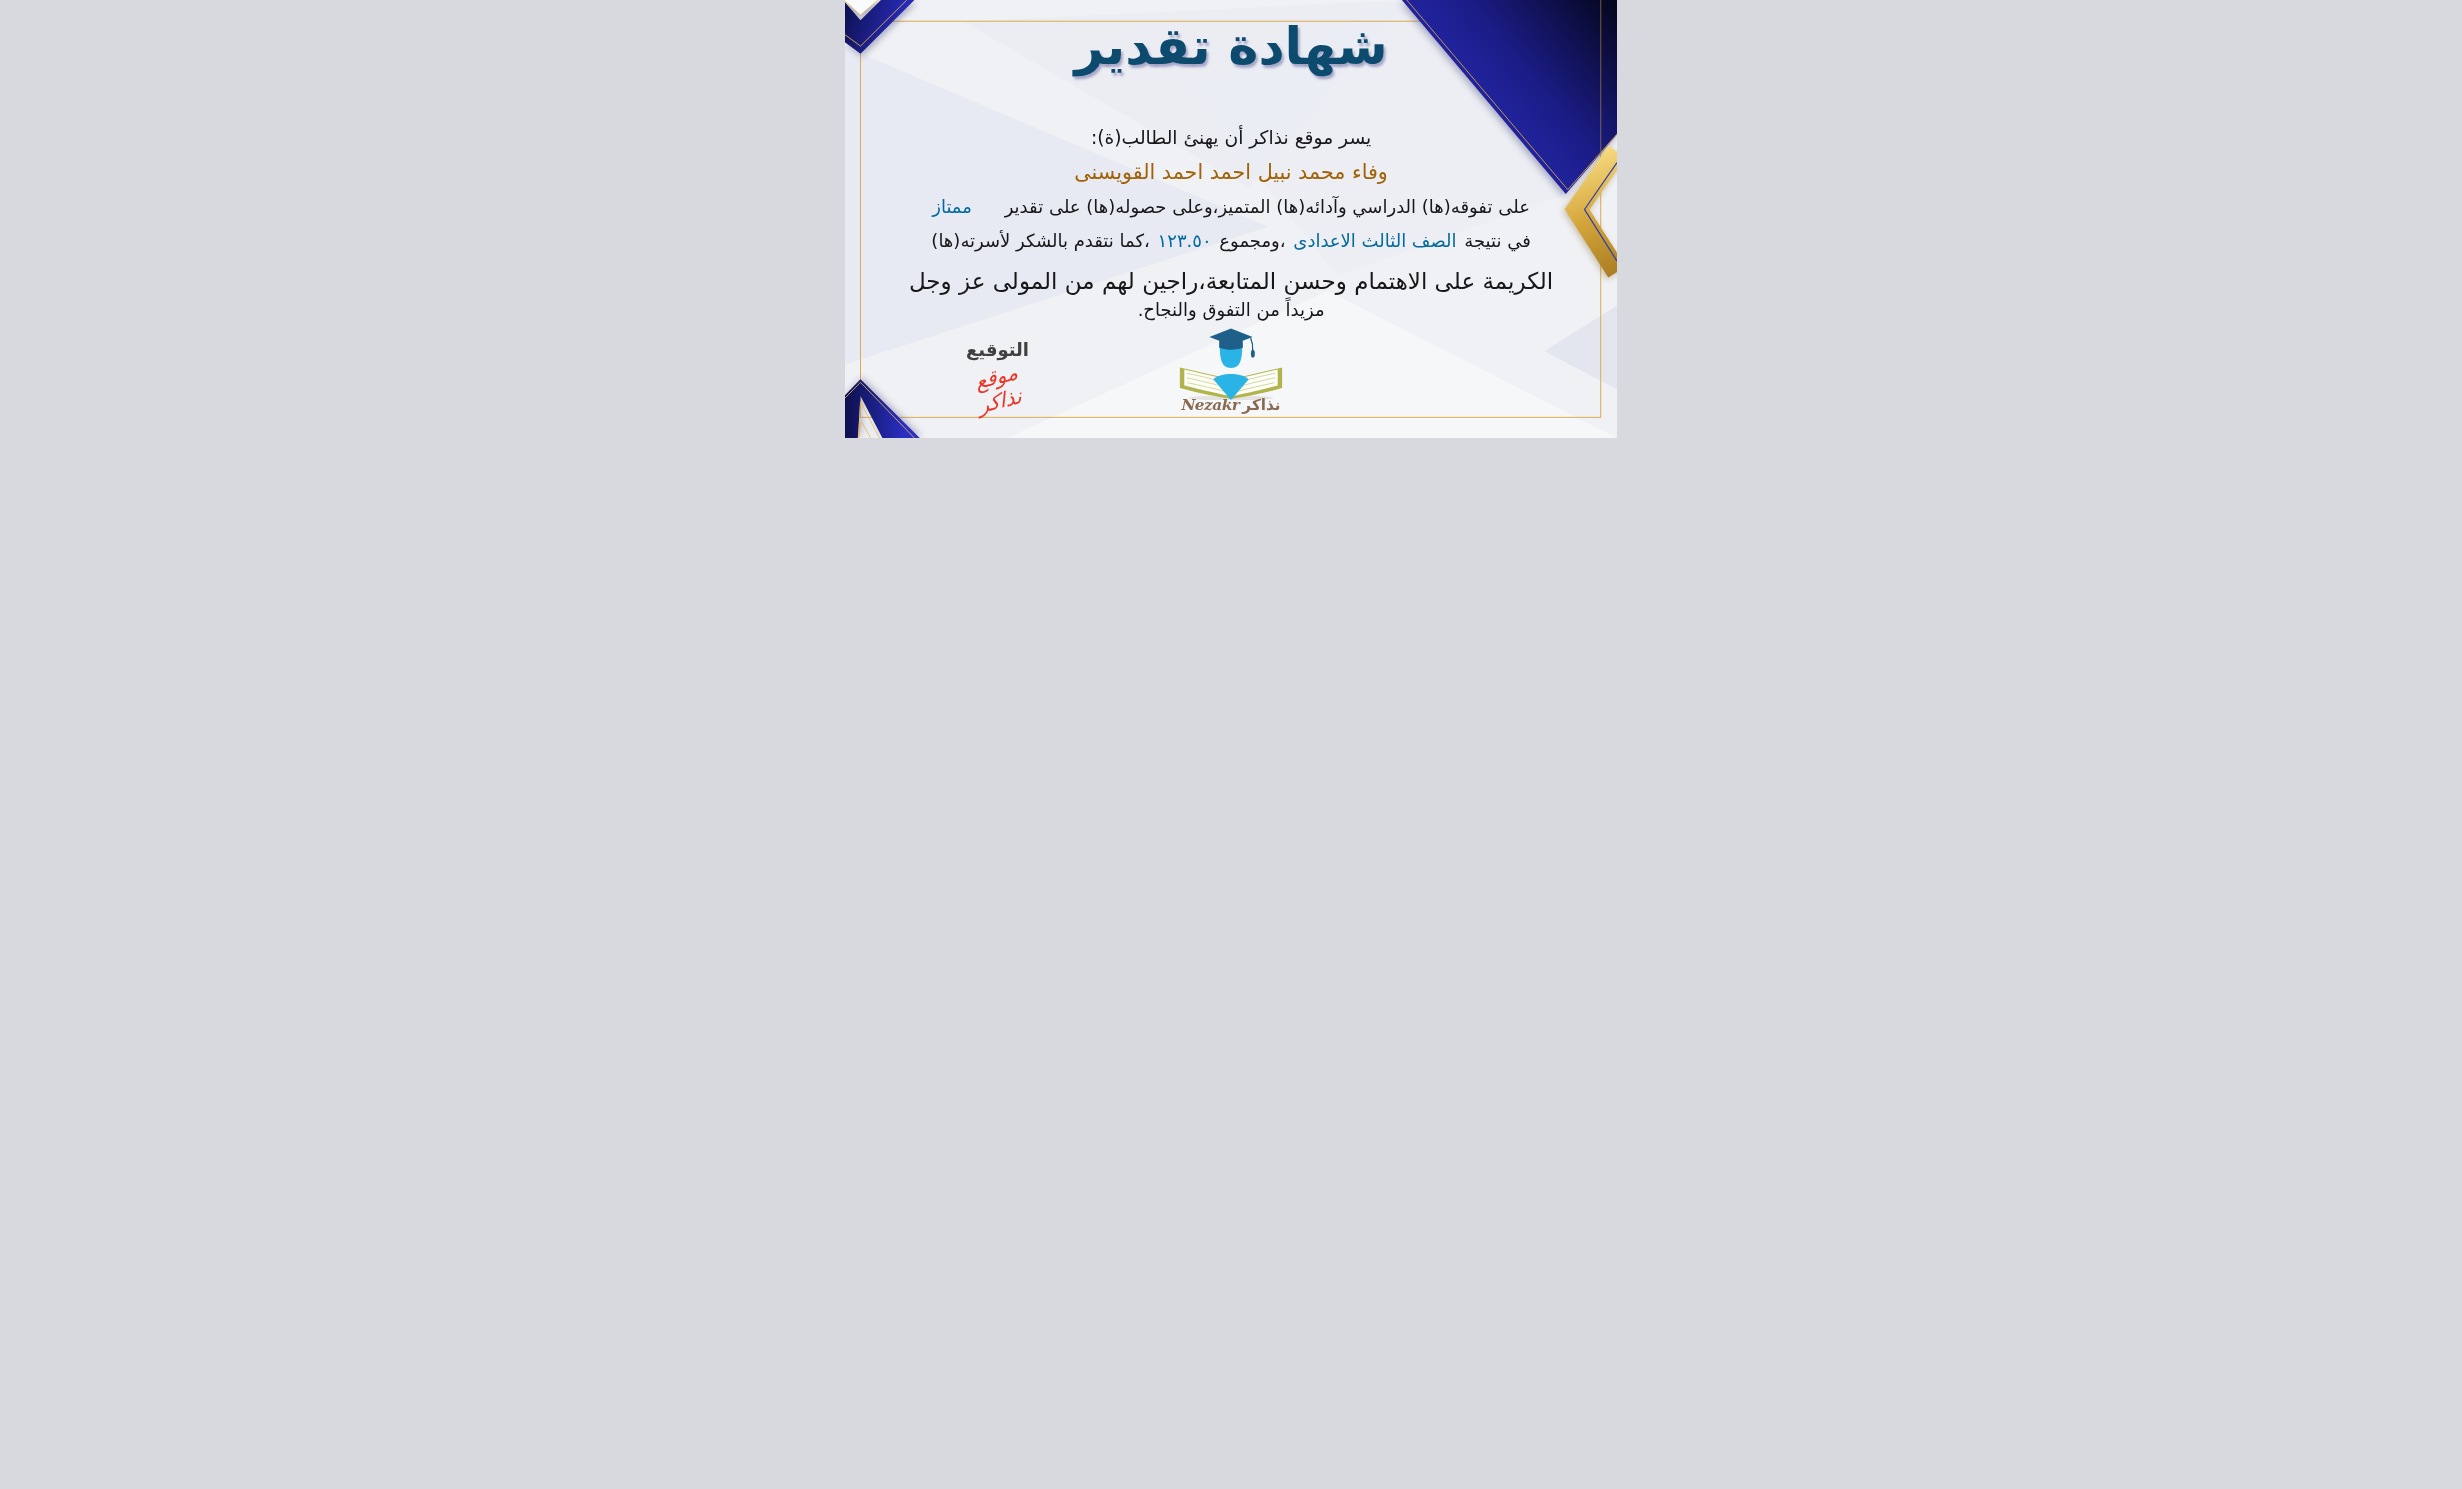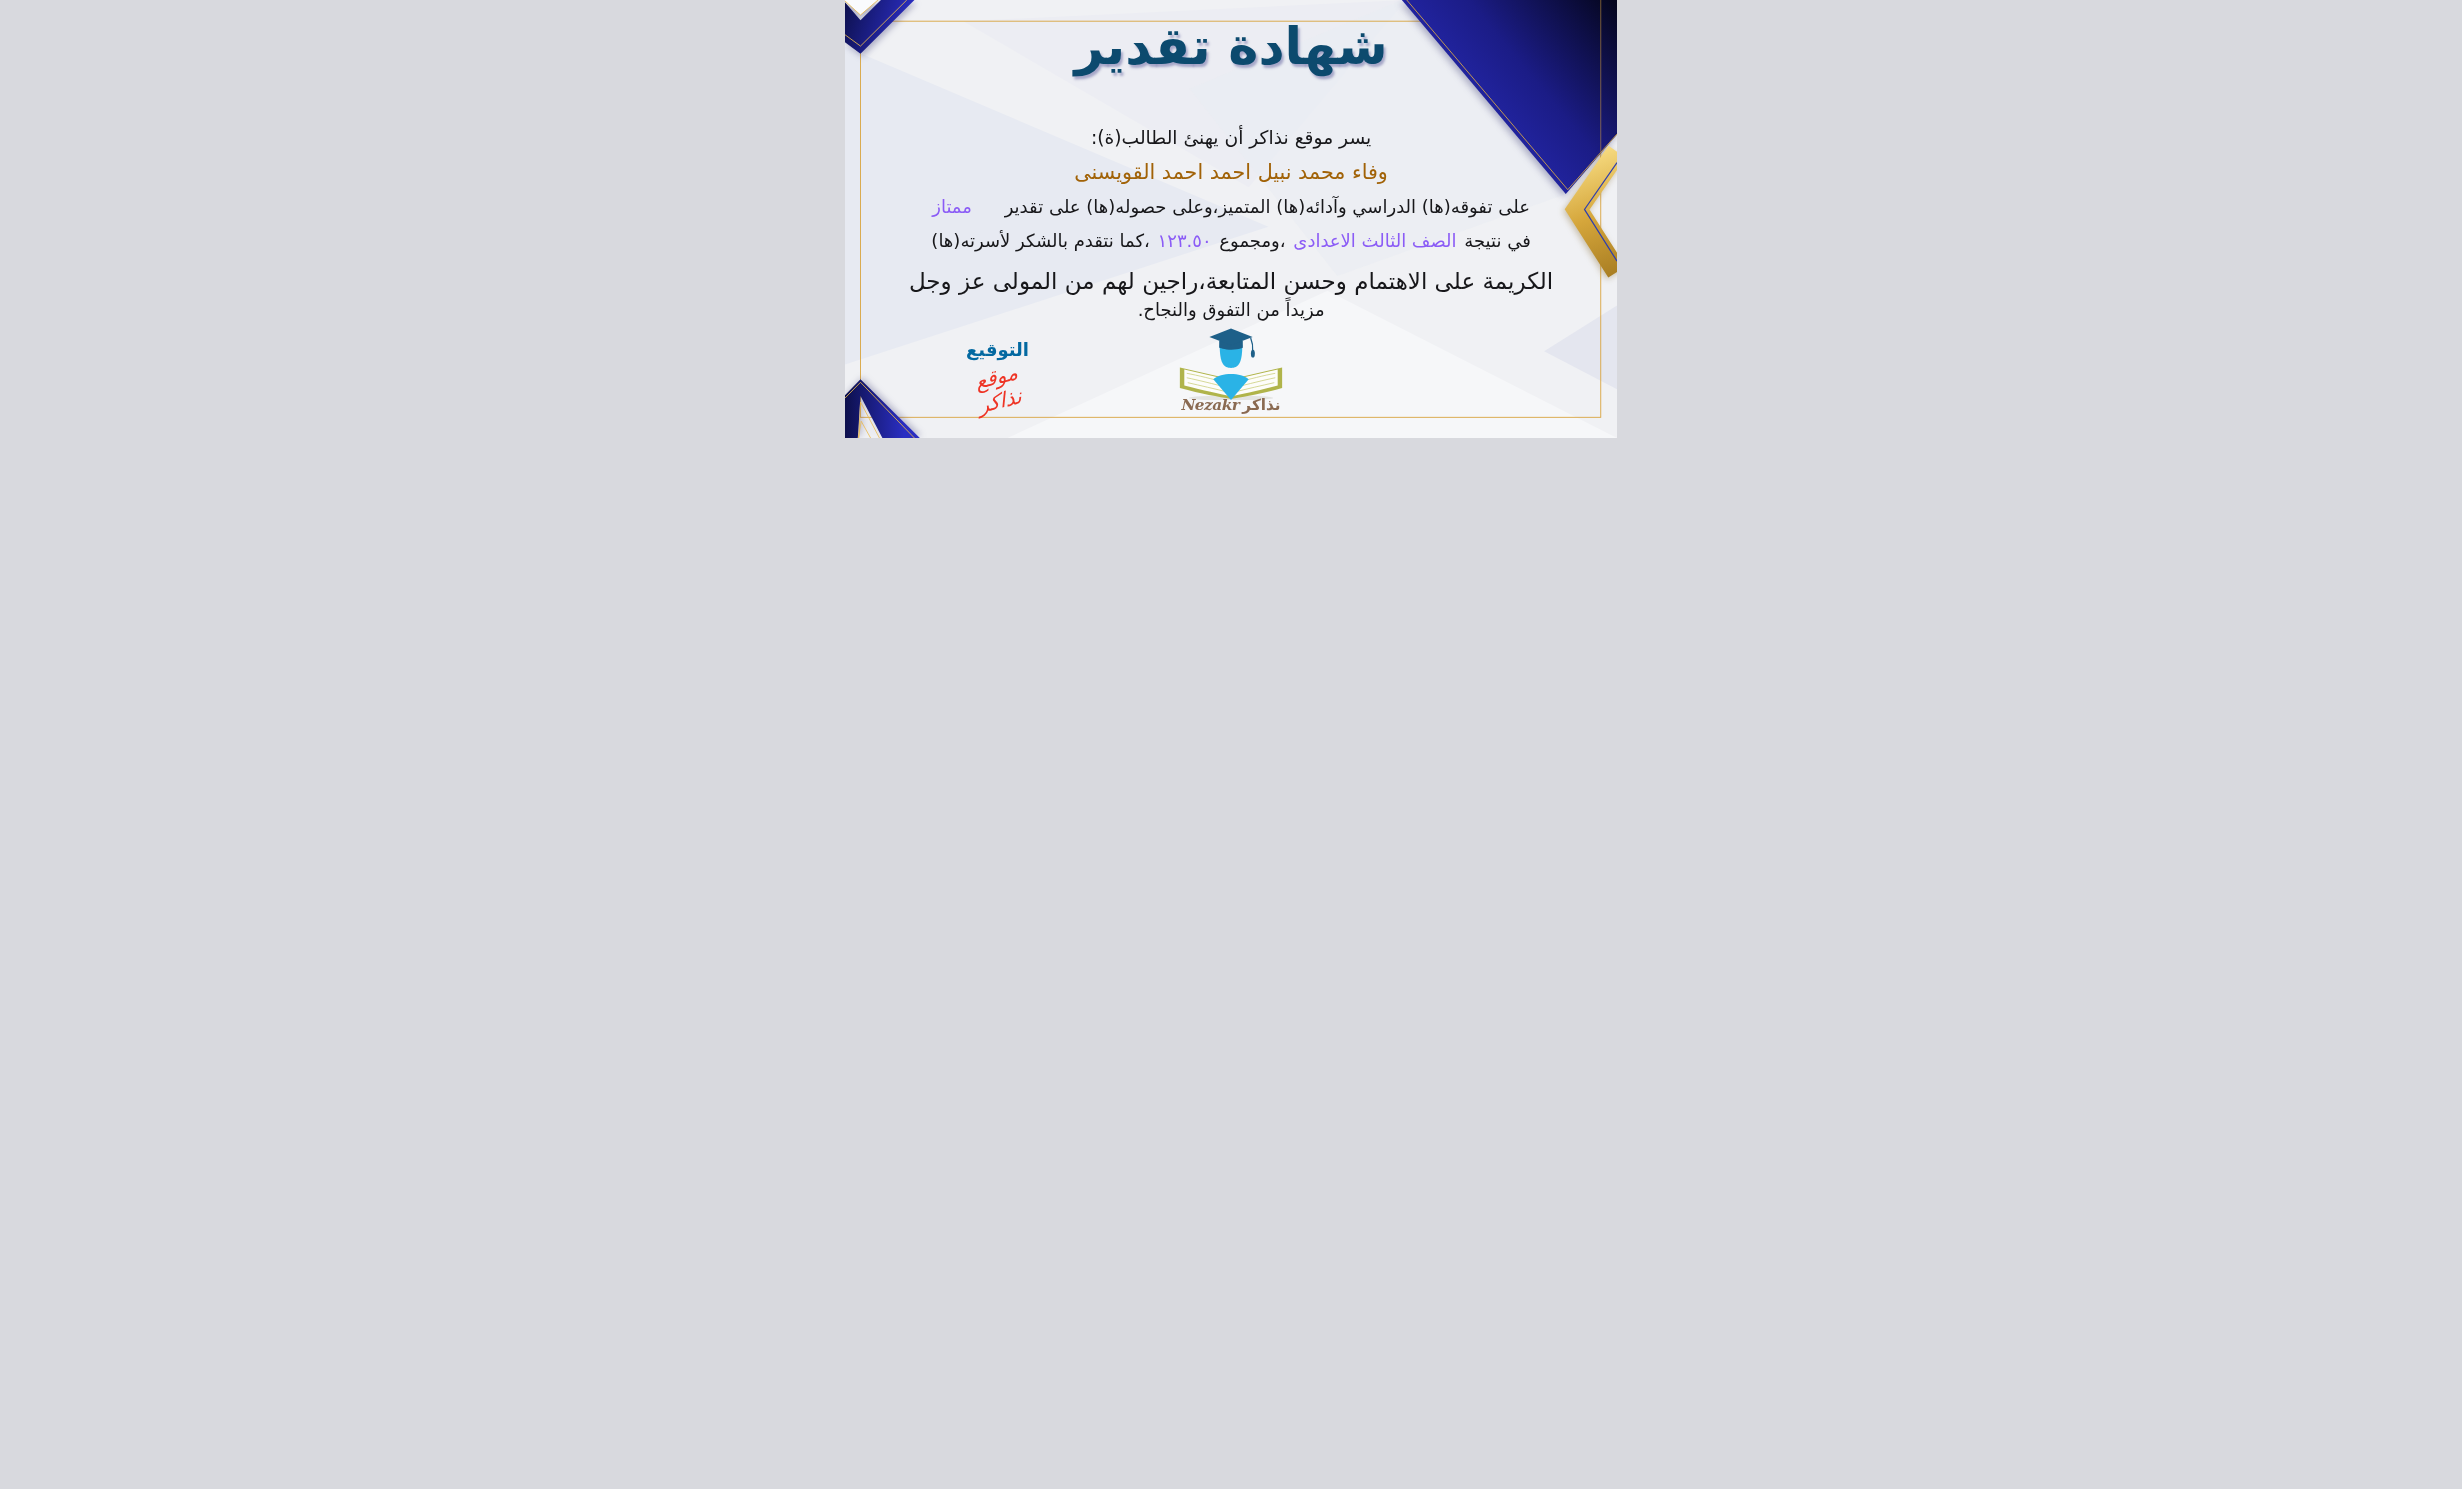--- a/index.html
+++ b/index.html
@@ -26,26 +26,26 @@
     text-align:center;direction:rtl;
     white-space:nowrap;
     color:#17171a;font-weight:400;
   }
   .intro{top:127px;font-size:18.7px;}
   .student{top:160px;font-size:20.7px;color:#a16207;}
   .l3{top:196px;font-size:18px;}
   .l4{top:230px;font-size:18px;}
   .l5{top:268px;font-size:23px;}
   .l6{top:299px;font-size:18px;}
-  .red{color:#8b5cf6;}
+  .red{color:#0369a1;}
   .gap-lg{margin-right:27px;}
   .gap{margin:0 2px;display:inline-block;}
   .sig-label{
     position:absolute;left:118px;top:339px;width:69px;
-    text-align:center;font-size:18px;font-weight:700;color:#0369a1;direction:rtl;
+    text-align:center;font-size:18px;font-weight:700;color:#404040;direction:rtl;
   }
   .sig-script{
     position:absolute;left:109px;top:365px;width:89px;
     text-align:center;font-size:20.7px;color:#ee3425;
     font-style:italic;
     transform:rotate(-14deg) skewX(-6deg);
     transform-origin:center;
     direction:rtl;
   }
   .logo{position:absolute;left:327px;top:326px;width:118px;text-align:center;}

